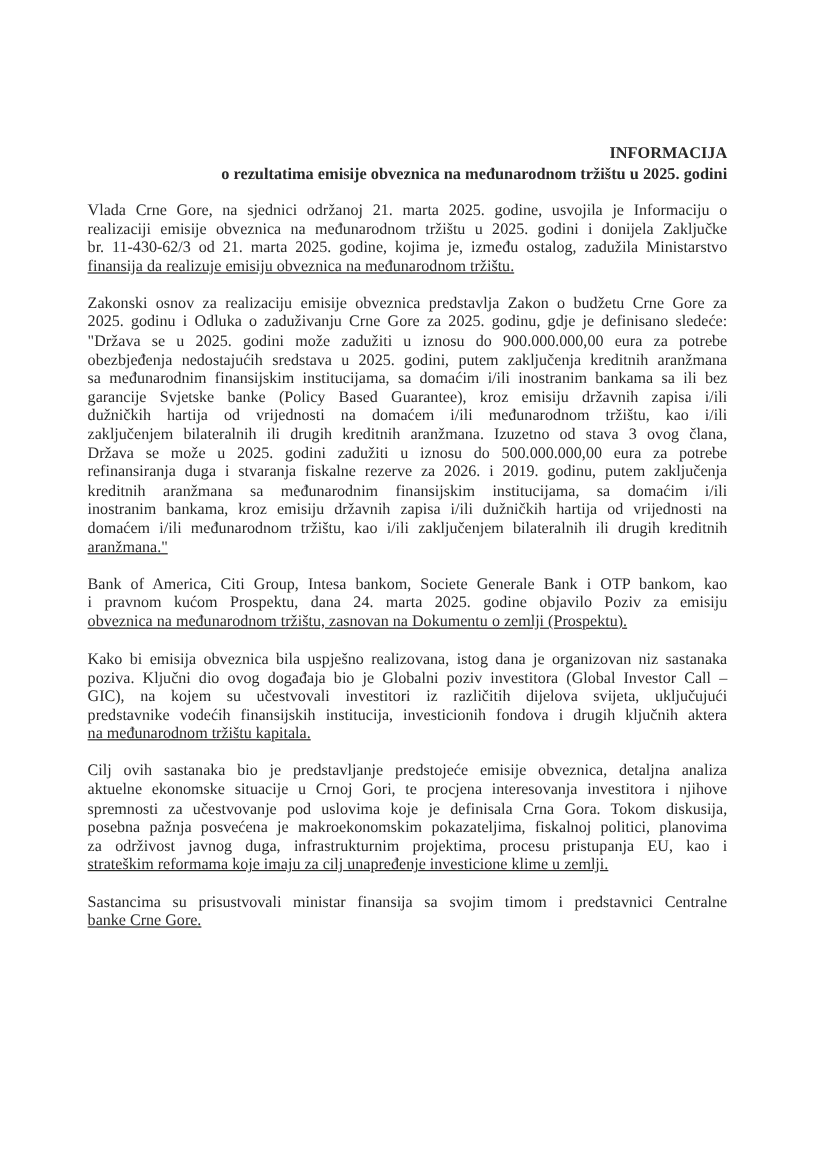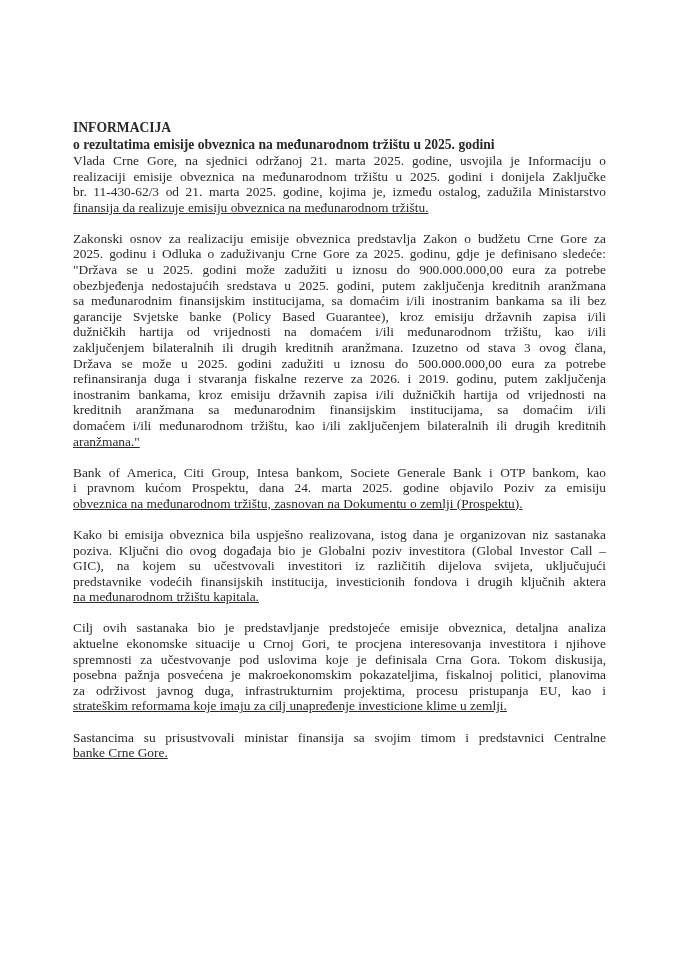--- a/index.html
+++ b/index.html
@@ -2,22 +2,22 @@
 <html><head>
 <meta charset="utf-8">
 <style>
   html, body { margin: 0; padding: 0; background: #ffffff; }
   body { width: 679px; height: 960px; position: relative; overflow: hidden; }
   .page {
     position: absolute; left: 73px; top: 119px; width: 533px;
     font-family: "Liberation Serif", "DejaVu Serif", serif;
     color: #2a2a2a; font-size: 13.4px; line-height: 15.6px;
   }
-  .title { text-align: left; font-weight: bold; font-size: 13.6px; line-height: 17px; }
-  .title .t2 { }
+  .title { text-align: right; font-weight: bold; font-size: 13.6px; line-height: 17px; }
+  .title .t2 { margin-bottom: 14px; }
   .para { text-align: justify; margin: 0 0 15.5px 0; }
   .line { display: block; text-align: justify; text-align-last: justify; white-space: nowrap; }
   .line.last { text-align-last: left; text-decoration: underline; }
   b { font-weight: normal; }
 </style>
 </head>
 <body>
 
 <div class="page">
   <div class="title">
@@ -36,22 +36,22 @@
     <span class="line">Zakonski osnov za realizaciju emisije obveznica predstavlja Zakon o budžetu Crne Gore za</span>
     <span class="line">2025. godinu i Odluka o zaduživanju Crne Gore za 2025. godinu, gdje je definisano  sledeće:</span>
     <span class="line">"Država se u 2025. godini može zadužiti u iznosu do 900.000.000,00 eura za potrebe</span>
     <span class="line">obezbjeđenja nedostajućih sredstava u 2025. godini, putem zaključenja kreditnih aranžmana</span>
     <span class="line">sa međunarodnim finansijskim institucijama, sa domaćim i/ili inostranim bankama sa ili bez</span>
     <span class="line">garancije Svjetske banke (Policy Based Guarantee), kroz emisiju državnih zapisa i/ili</span>
     <span class="line">dužničkih hartija od vrijednosti na domaćem i/ili međunarodnom tržištu, kao i/ili</span>
     <span class="line">zaključenjem bilateralnih ili drugih kreditnih aranžmana. Izuzetno od stava 3 ovog člana,</span>
     <span class="line">Država se može u 2025. godini zadužiti u iznosu do 500.000.000,00 eura za potrebe</span>
     <span class="line">refinansiranja duga i stvaranja fiskalne rezerve za 2026. i 2019. godinu, putem zaključenja</span>
+    <span class="line">kreditnih aranžmana sa međunarodnim finansijskim institucijama, sa domaćim i/ili</span>
     <span class="line">inostranim bankama, kroz emisiju državnih zapisa i/ili dužničkih hartija od vrijednosti na</span>
-    <span class="line">kreditnih aranžmana sa međunarodnim finansijskim institucijama, sa domaćim i/ili</span>
     <span class="line">domaćem i/ili međunarodnom tržištu, kao i/ili zaključenjem bilateralnih ili drugih kreditnih</span>
     <span class="line last">aranžmana."</span>
   </div>
 
   <div class="para">
     <span class="line"><b>Bank of America, Citi Group, Intesa bankom, Societe Generale Bank i OTP bankom</b><span>, kao</span></span>
     <span class="line"><span>i pravnom kućom </span><b>Prospektu</b><span>, dana </span><b>24. marta 2025. godine</b><span> objavilo Poziv za emisiju</span></span>
     <span class="line last">obveznica na međunarodnom tržištu, zasnovan na Dokumentu o zemlji (Prospektu).</span>
   </div>
 

